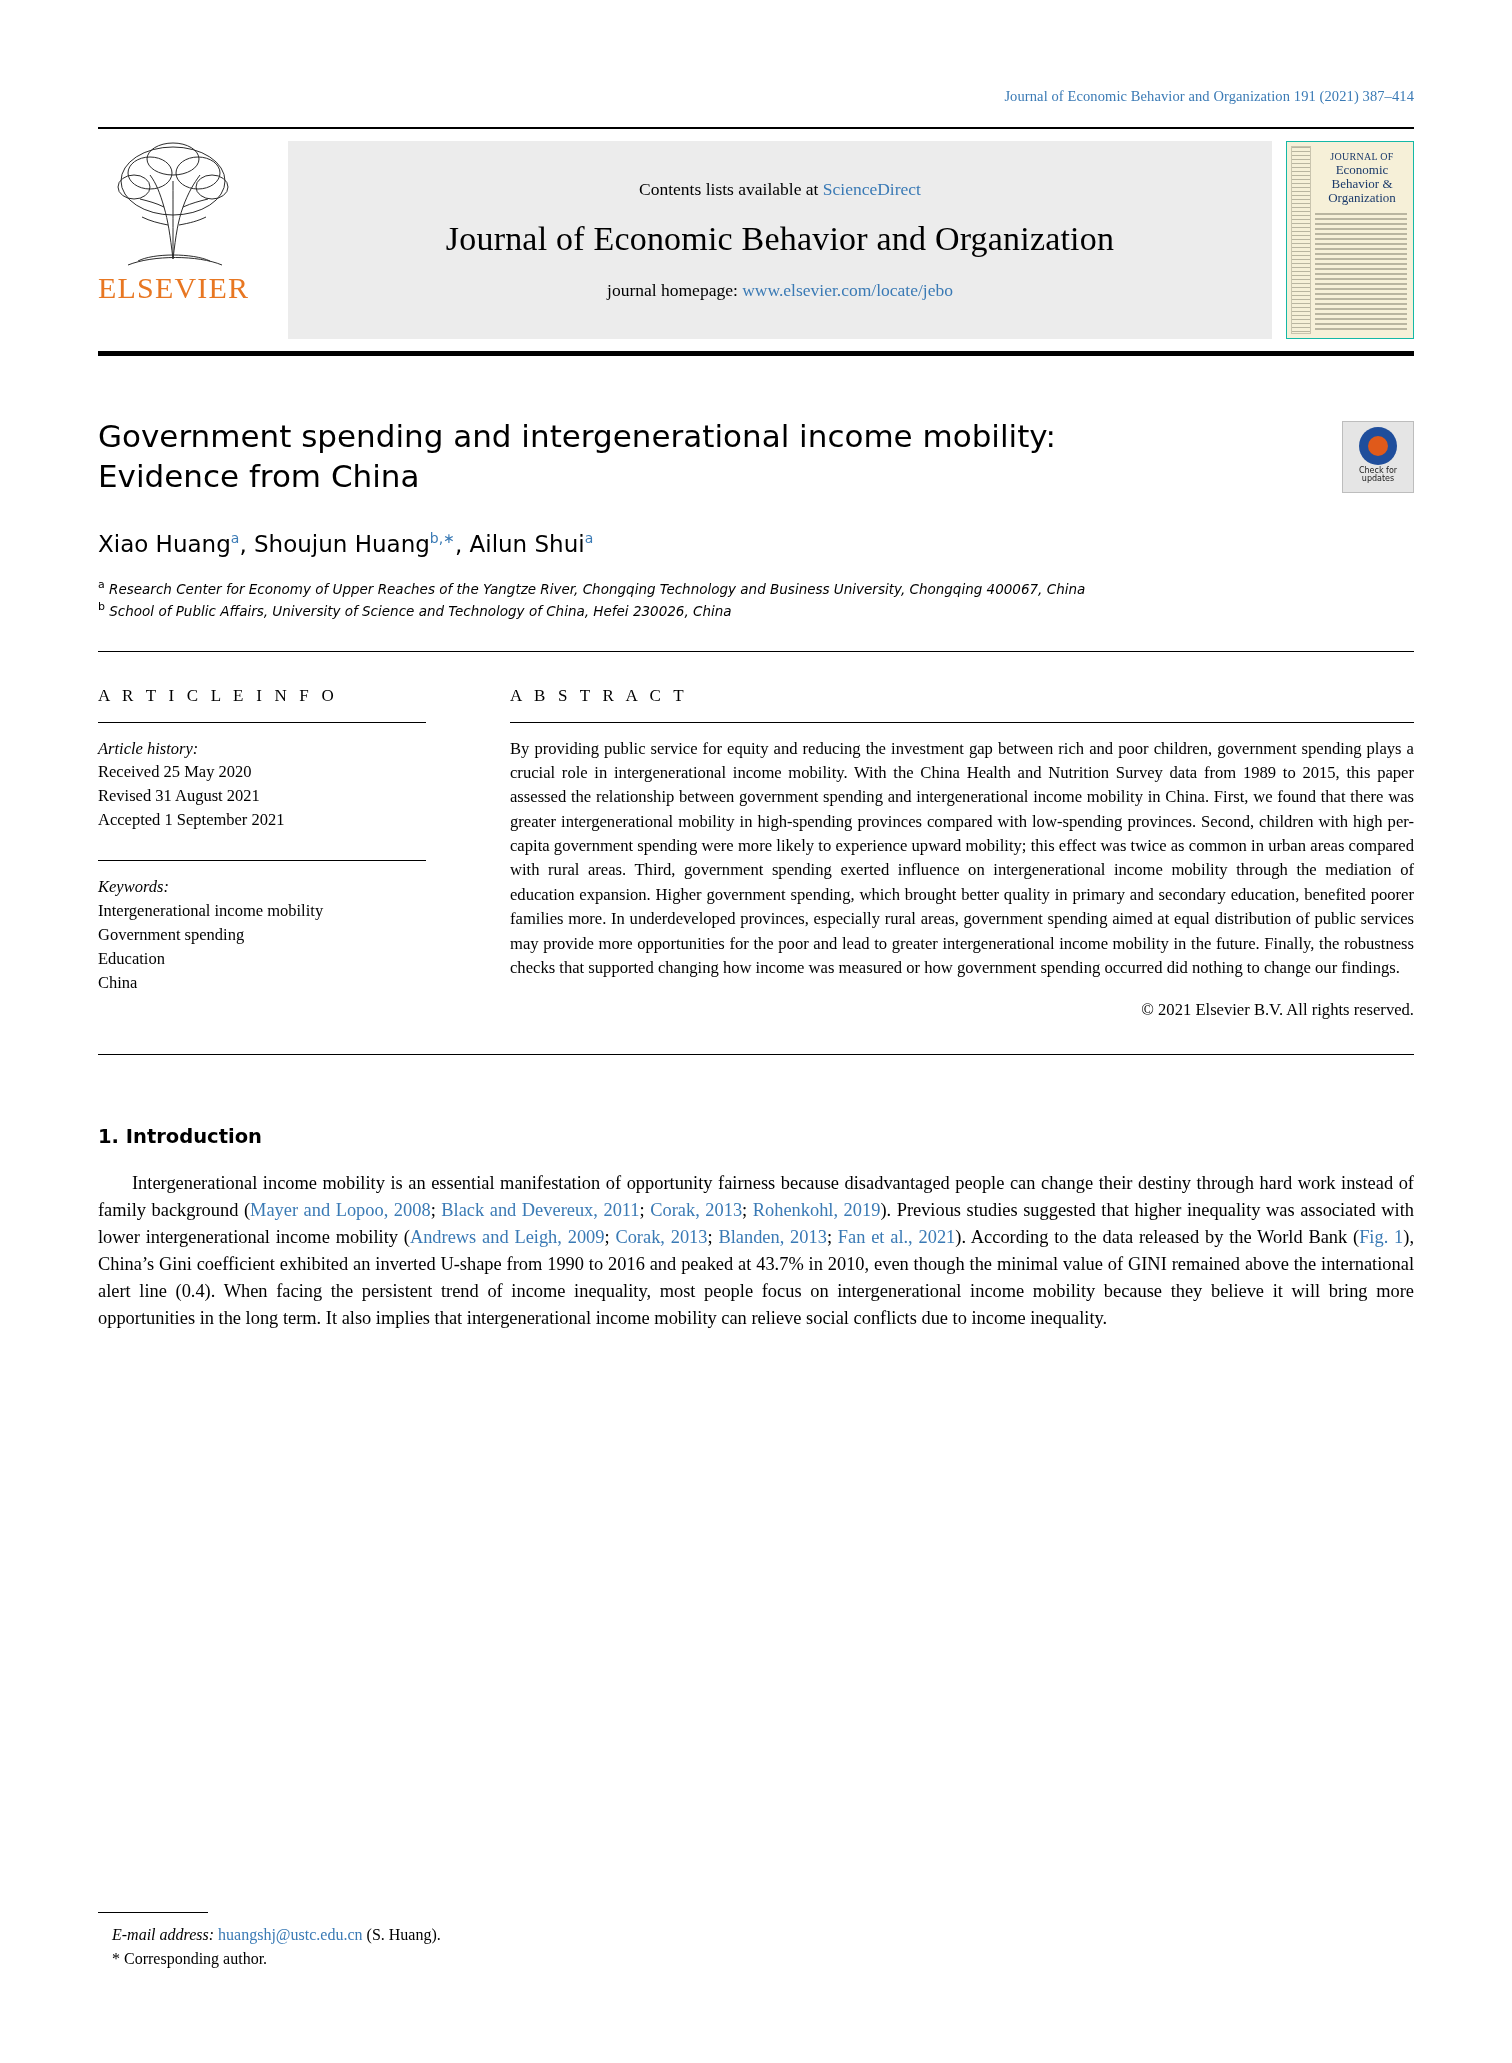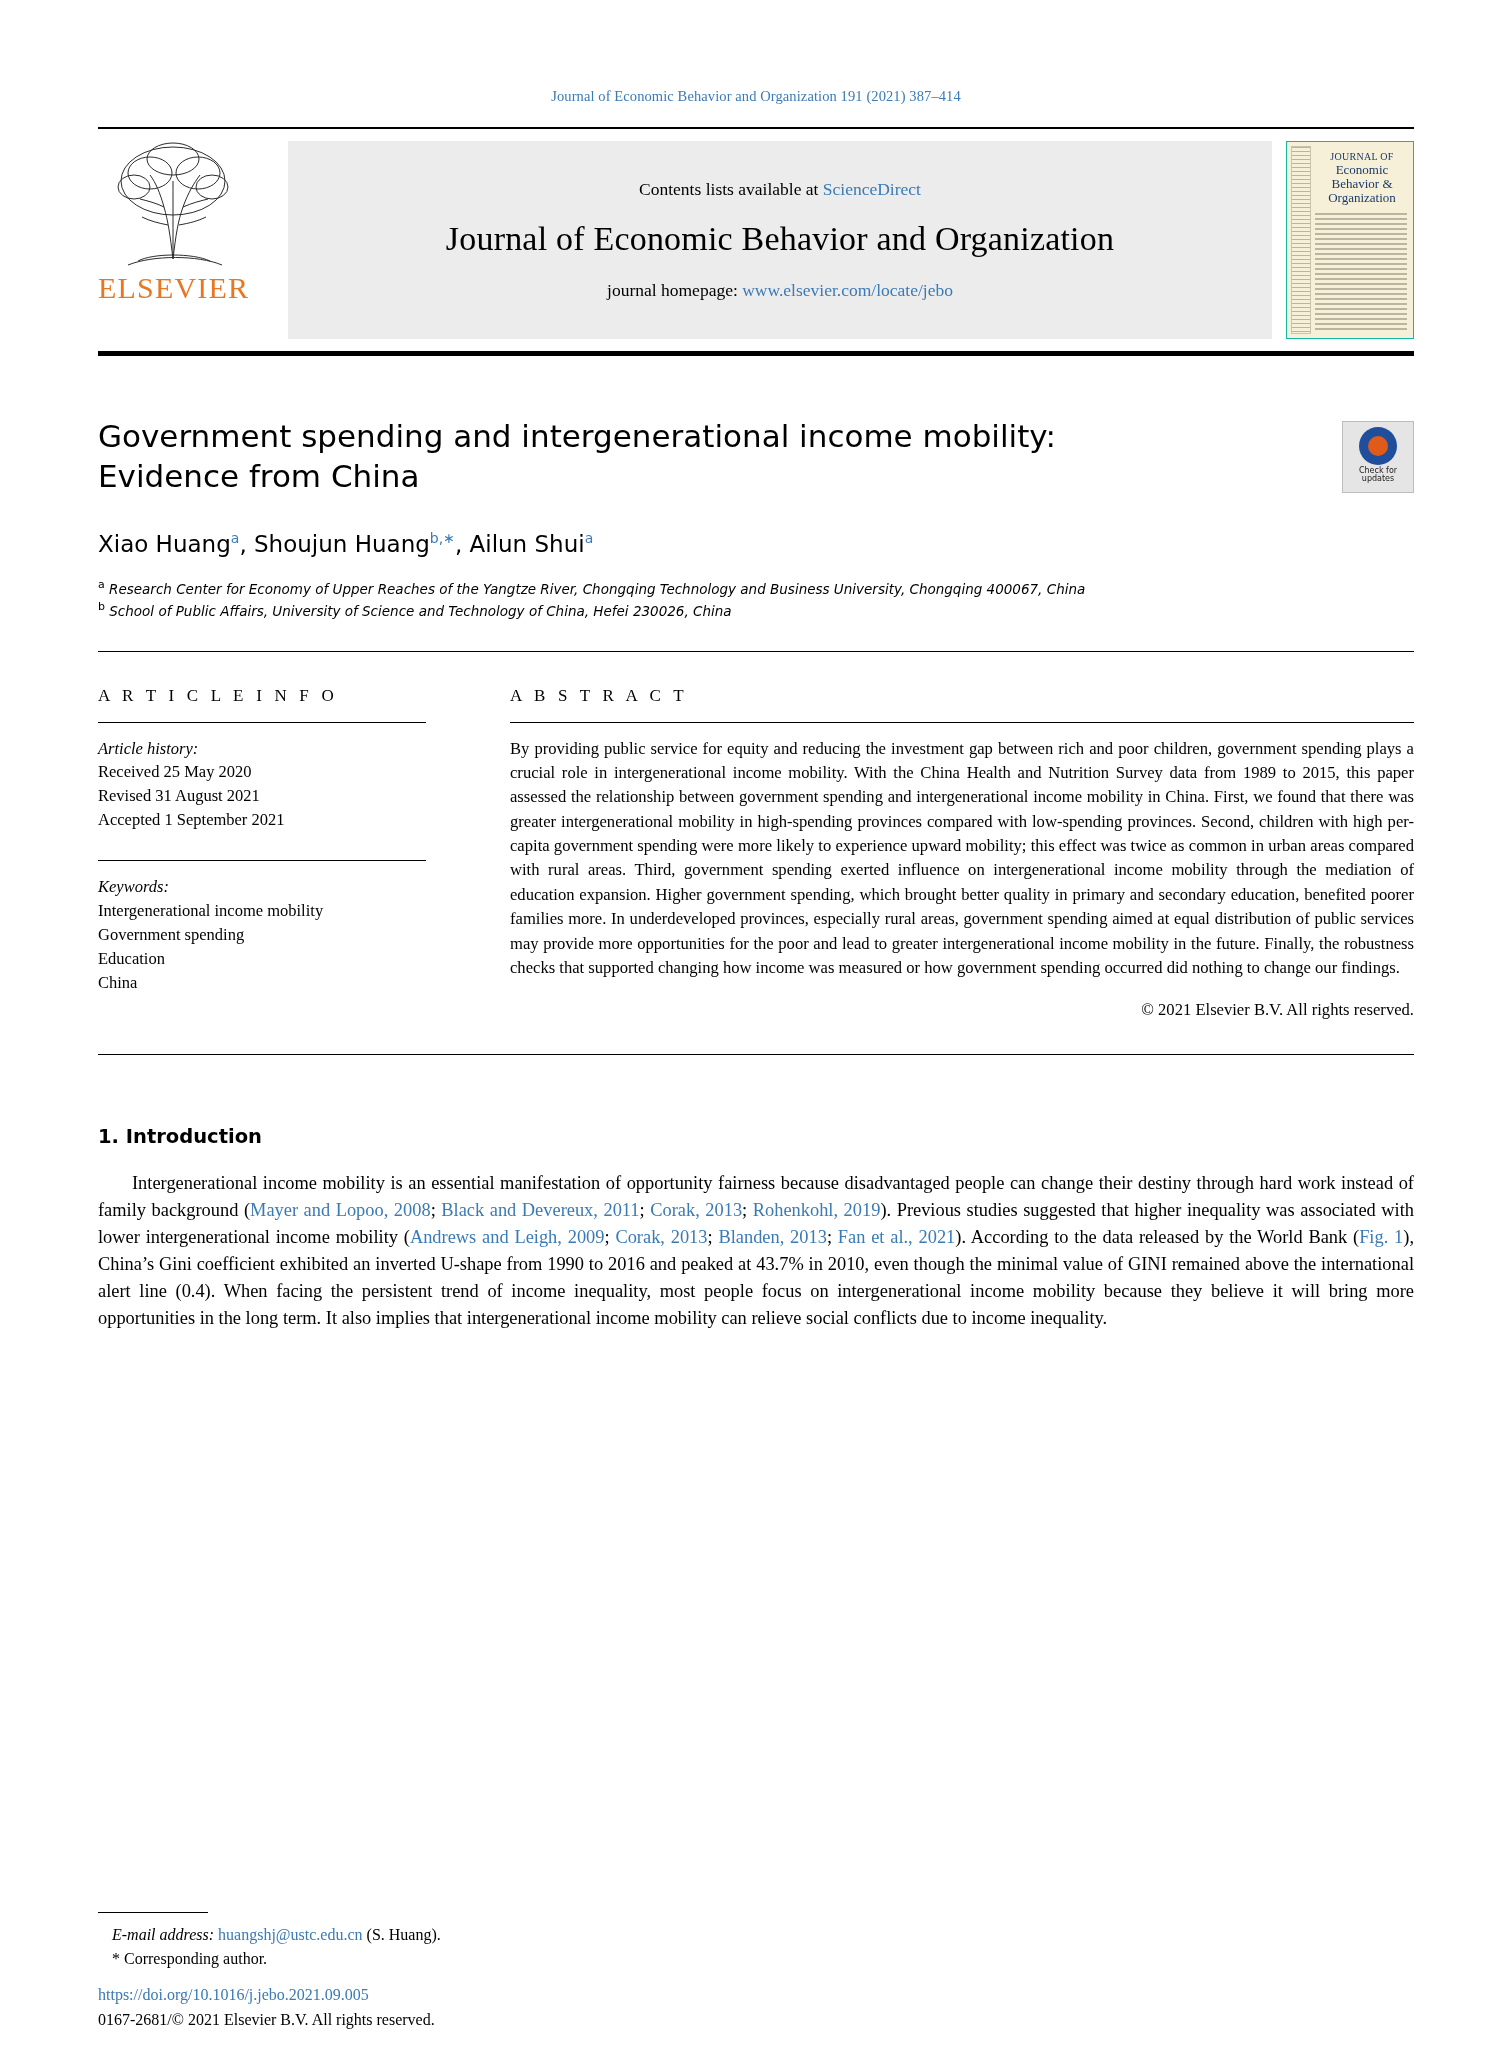--- a/index.html
+++ b/index.html
@@ -12,21 +12,21 @@
     overflow:hidden;
   }
   a, .link { color:#3a7ab5; text-decoration:none; }
   .page {
     position:absolute; left:0; top:0; width:1512px; height:2063px;
     box-sizing:border-box;
     padding:0 98px;
   }
   
   .runhead {
-    text-align:center;
+    text-align:right;
     font-size:14.5px;
     color:#3a7ab5;
     padding-top:88px;
     letter-spacing:0.1px;
   }
   
   .masthead {
     margin-top:22px;
     border-top:2px solid #000;
     position:relative;
@@ -341,18 +341,14 @@
   <div class="footnotes">
     <div class="fn-rule"></div>
     <div class="fn">
       <span class="it">E-mail address:</span>
       <a class="link">huangshj@ustc.edu.cn</a>
       <span>(S. Huang).</span>
     </div>
     <div class="fn">* Corresponding author.</div>
   </div>
 
-  <div class="doi-block">
-    <a class="doi-link">https://doi.org/10.1016/j.jebo.2021.09.005</a>
-    <div>0167-2681/© 2021 Elsevier B.V. All rights reserved.</div>
-  </div>
 
 </div>
 
 </body></html>

